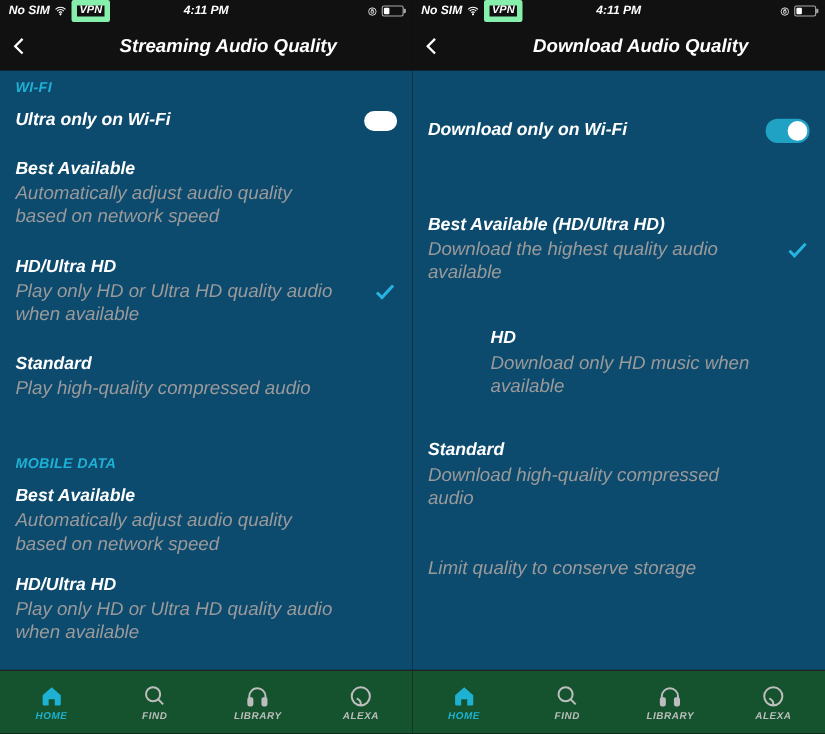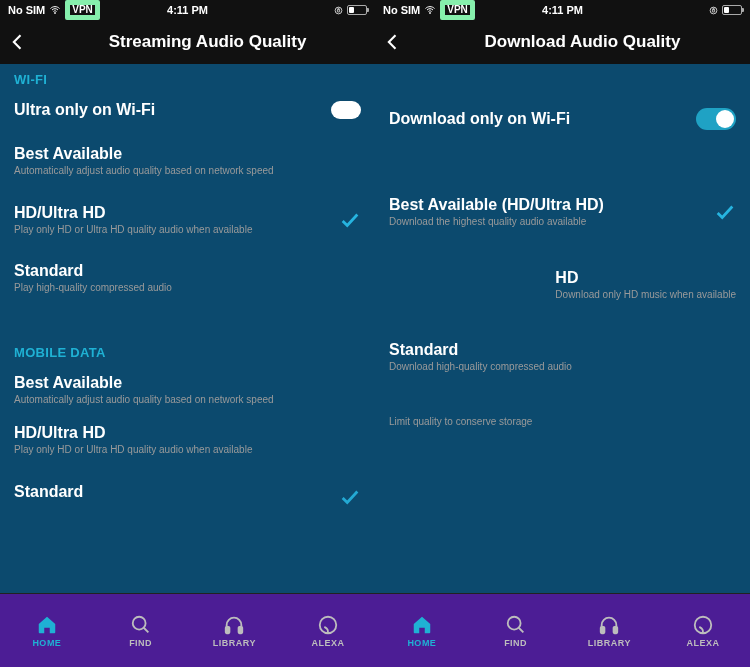--- a/index.html
+++ b/index.html
@@ -1,17 +1,17 @@
 <!DOCTYPE html>
 <html><head>
 <meta charset="utf-8">
 <style>
   * { box-sizing: border-box; margin: 0; padding: 0; }
   html, body { width: 750px; height: 667px; overflow: hidden; font-family: -apple-system, "Helvetica Neue", Arial, sans-serif; background: #000; color: #fff; }
-  .wrap { display: flex; width: 750px; height: 667px; }
+  .wrap { display: flex; width: 750px; height: 667px; font-style: italic; }
   .phone { width: 375px; height: 667px; background: #111; position: relative; display: flex; flex-direction: column; }
   
   .status { height: 20px; display: flex; align-items: center; justify-content: space-between; padding: 0 8px; font-size: 11px; font-weight: 600; color: #fff; background: #111; }
   .status .left, .status .right { display: flex; align-items: center; gap: 4px; }
   .status .center { position: absolute; left: 50%; transform: translateX(-50%); }
   .vpn-box { border: 5px solid #86efac; border-radius: 2px; padding: 0 2px; font-size: 10px; line-height: 10px; }
   .wifi { width: 12px; height: 12px; }
   .lock { width: 9px; height: 9px; }
   .batt { width: 20px; height: 10px; border: 1px solid #aaa; border-radius: 2px; position: relative; }
   .batt::after { content: ""; position: absolute; right: -3px; top: 2px; width: 2px; height: 4px; background: #aaa; border-radius: 0 1px 1px 0; }
@@ -20,31 +20,31 @@
   .hdr { height: 44px; display: flex; align-items: center; justify-content: center; position: relative; background: #111; }
   .hdr .back { position: absolute; left: 6px; top: 50%; transform: translateY(-50%); width: 24px; height: 24px; display: flex; align-items: center; justify-content: center; }
   .hdr .title { font-size: 17px; font-weight: 700; margin-left: 40px; }
   
   .content { flex: 1; overflow: hidden; padding: 4px 14px 0 14px; background: #0c4a6e; }
   .section-title { color: #1fb1d4; font-size: 13px; font-weight: 700; letter-spacing: 0.3px; margin: 4px 0 14px 0; text-transform: uppercase; }
   .row { display: flex; align-items: center; justify-content: space-between; margin-bottom: 26px; }
   .row.tight { margin-bottom: 18px; }
   .row .txt { max-width: 290px; }
   .row .t1 { font-size: 16px; font-weight: 700; color: #fff; }
-  .row .t2 { font-size: 10px; color: #9a9a9a; margin-top: 2px; line-height: 1.25; }
+  .row .t2 { font-size: 17px; color: #9a9a9a; margin-top: 2px; line-height: 1.25; }
   .check { color: #26b4e0; width: 22px; height: 22px; flex-shrink: 0; }
   
   .toggle { width: 40px; height: 22px; border-radius: 11px; position: relative; flex-shrink: 0; }
   .toggle .knob { position: absolute; top: 2px; width: 18px; height: 18px; border-radius: 50%; background: #fff; }
   .toggle.white-pill { background: #fff; width: 30px; height: 18px; border-radius: 9px; }
   .toggle.white-pill .knob { width: 14px; height: 14px; top: 2px; right: 2px; background: #fff; }
   .toggle.on { background: #1fa2c4; }
   .toggle.on .knob { right: 2px; }
   
-  .nav { height: 74px; background: #4c1d95; display: flex; border-top: 1px solid #222; }
+  .nav { height: 58px; background: #14532d; display: flex; border-top: 1px solid #222; }
   .nav .item { flex: 1; display: flex; flex-direction: column; align-items: center; justify-content: center; gap: 2px; }
   .nav .item .lbl { font-size: 9px; letter-spacing: 0.5px; color: #bdbdbd; font-weight: 600; }
   .nav .item.active .lbl { color: #1fb1d4; }
   .nav svg { width: 24px; height: 22px; }
   .nav .item.active svg { color: #1fb1d4; }
   .nav .item svg { color: #bdbdbd; }
   .spacer-lg { height: 40px; }
   .spacer-md { height: 20px; }
 </style>
 </head>

